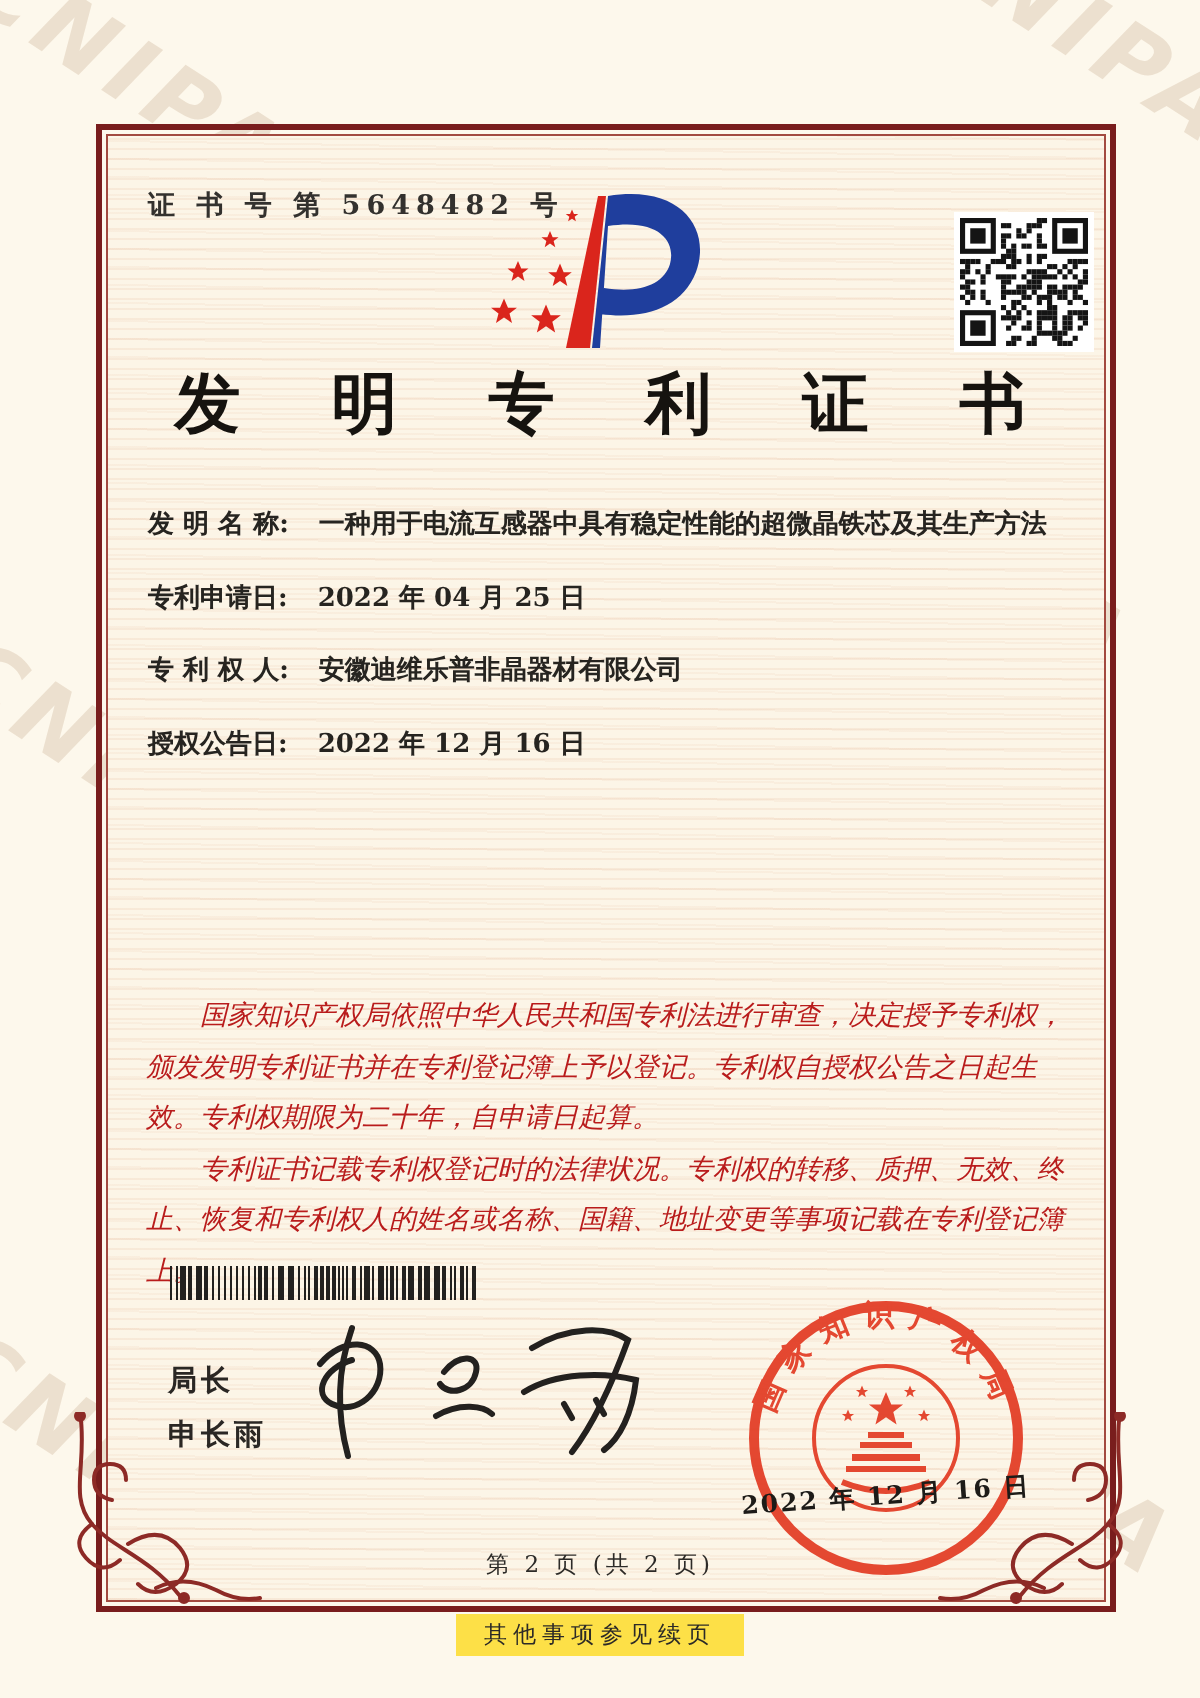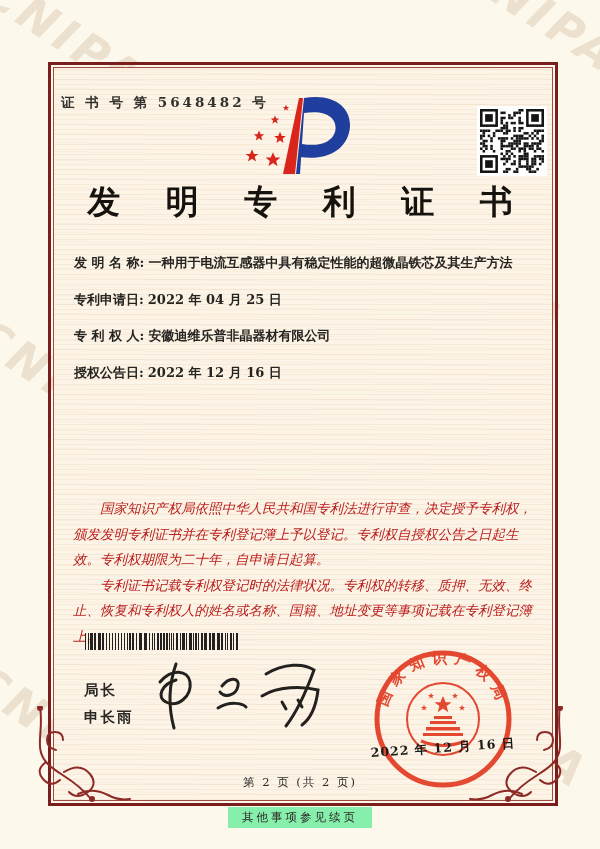--- a/index.html
+++ b/index.html
@@ -18,32 +18,32 @@
          border:3px solid #791d1d;z-index:2;}
   .frame-inner{position:absolute;inset:2px;border:1px solid #a34a40;
     background:
       repeating-linear-gradient(0deg, rgba(226,172,138,.16) 0 1px, rgba(0,0,0,0) 1px 5px),
       repeating-linear-gradient(1deg, rgba(226,172,138,.10) 0 1px, rgba(0,0,0,0) 1px 9px),
       #fcf5e7;}
   .ornament{position:absolute;z-index:4;}
 
   .content{position:absolute;inset:0;z-index:5;}
 
-  .cert-no{position:absolute;left:61px;top:94px;font-size:13.5px;font-weight:600;
+  .cert-no{position:absolute;left:74px;top:94px;font-size:13.5px;font-weight:600;
            letter-spacing:3px;color:#33312e;}
   .logo{position:absolute;left:242px;top:96px;}
   .qr{position:absolute;left:477px;top:106px;width:70px;height:70px;background:#fff;
       padding:3px;box-sizing:border-box;}
   .title{position:absolute;left:0;right:0;top:180px;text-align:center;font-size:33px;
          font-weight:700;letter-spacing:17px;text-indent:17px;color:#16130f;}
 
   .fields{position:absolute;left:74px;top:252px;width:470px;font-size:13px;
           font-weight:600;color:#262420;}
   .row{display:flex;line-height:21px;margin-bottom:15.5px;white-space:nowrap;}
-  .row .lab{white-space:pre;margin-right:4px;flex:none;}
+  .row .lab{white-space:pre;margin-right:15px;flex:none;}
   .row .val{white-space:normal;}
   .pair2{margin-left:26px;display:flex;}
   .pair2 .lab{white-space:pre;margin-right:9px;}
 
   .bodytext{position:absolute;left:73px;top:496px;width:470px;font-size:13.5px;
             line-height:25.5px;font-style:italic;color:#b91c1c;}
   .bodytext p{margin:0;text-indent:2em;}
 
   .barcode{position:absolute;left:85px;top:633px;width:156px;height:17px;}
   .barcode i{position:absolute;top:0;bottom:0;background:#22211f;}
@@ -54,21 +54,21 @@
   .signature{position:absolute;left:138px;top:652px;}
 
   .seal{position:absolute;left:368px;top:644px;width:150px;height:150px;}
   .seal-date{position:absolute;left:366px;top:740px;width:154px;text-align:center;
              font-weight:700;font-size:12.5px;color:#1d1b18;letter-spacing:1px;
              transform:rotate(-4deg);z-index:7;}
 
   .page-no{position:absolute;left:0;right:0;top:775px;text-align:center;
            font-size:11.5px;letter-spacing:2px;color:#2c2a27;z-index:6;}
   .cont-wrap{position:absolute;left:0;right:0;top:806px;text-align:center;z-index:6;}
-  .cont-note{display:inline-block;background:#86efac;padding:3px 14px;font-size:11.5px;
+  .cont-note{display:inline-block;background:#fde047;padding:3px 14px;font-size:11.5px;
              letter-spacing:3px;color:#2c2a27;}
 </style>
 </head>
 <body>
 
 <div class="page">
 
   <div class="wm" style="left:-25px;top:8px">CNIPA</div>
   <div class="wm" style="left:450px;top:-14px">CNIPA</div>
   <div class="wm red" style="left:280px;top:138px">CNIPA</div>

